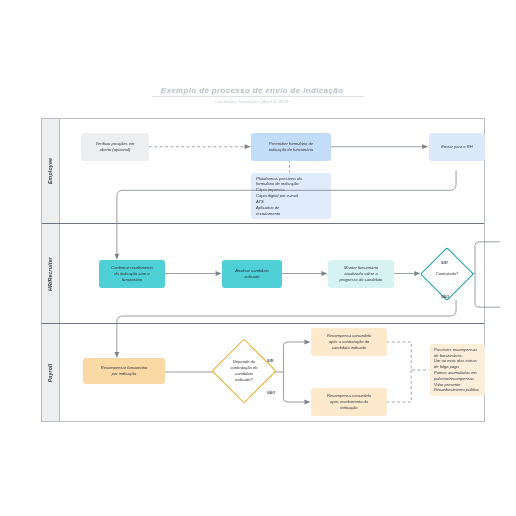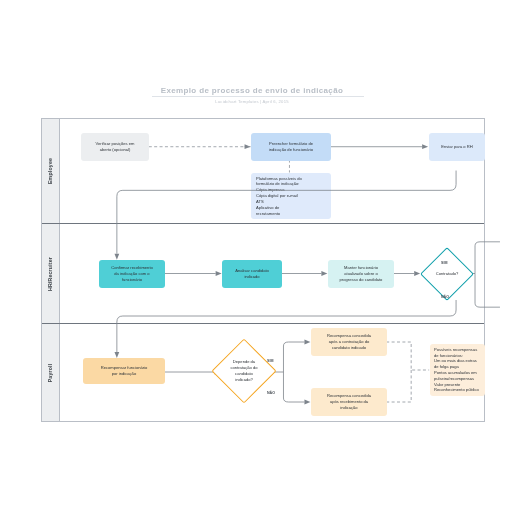--- a/index.html
+++ b/index.html
@@ -2,21 +2,21 @@
 <html><head>
 <meta charset="utf-8">
 <style>
   html,body{margin:0;padding:0;}
   body{
     width:516px;height:516px;
     background:#ffffff;
     font-family:"Liberation Sans", sans-serif;
     overflow:hidden;
   }
-  #root{position:relative;width:504px;height:516px;}
+  #root{position:relative;width:504px;height:516px;font-style:italic;}
 
   
   .doc-title{
     position:absolute;left:0;right:0;top:86px;
     text-align:center;
     font-size:8px;
     letter-spacing:.35px;
     color:#b9bfc7;
     font-weight:600;
   }

